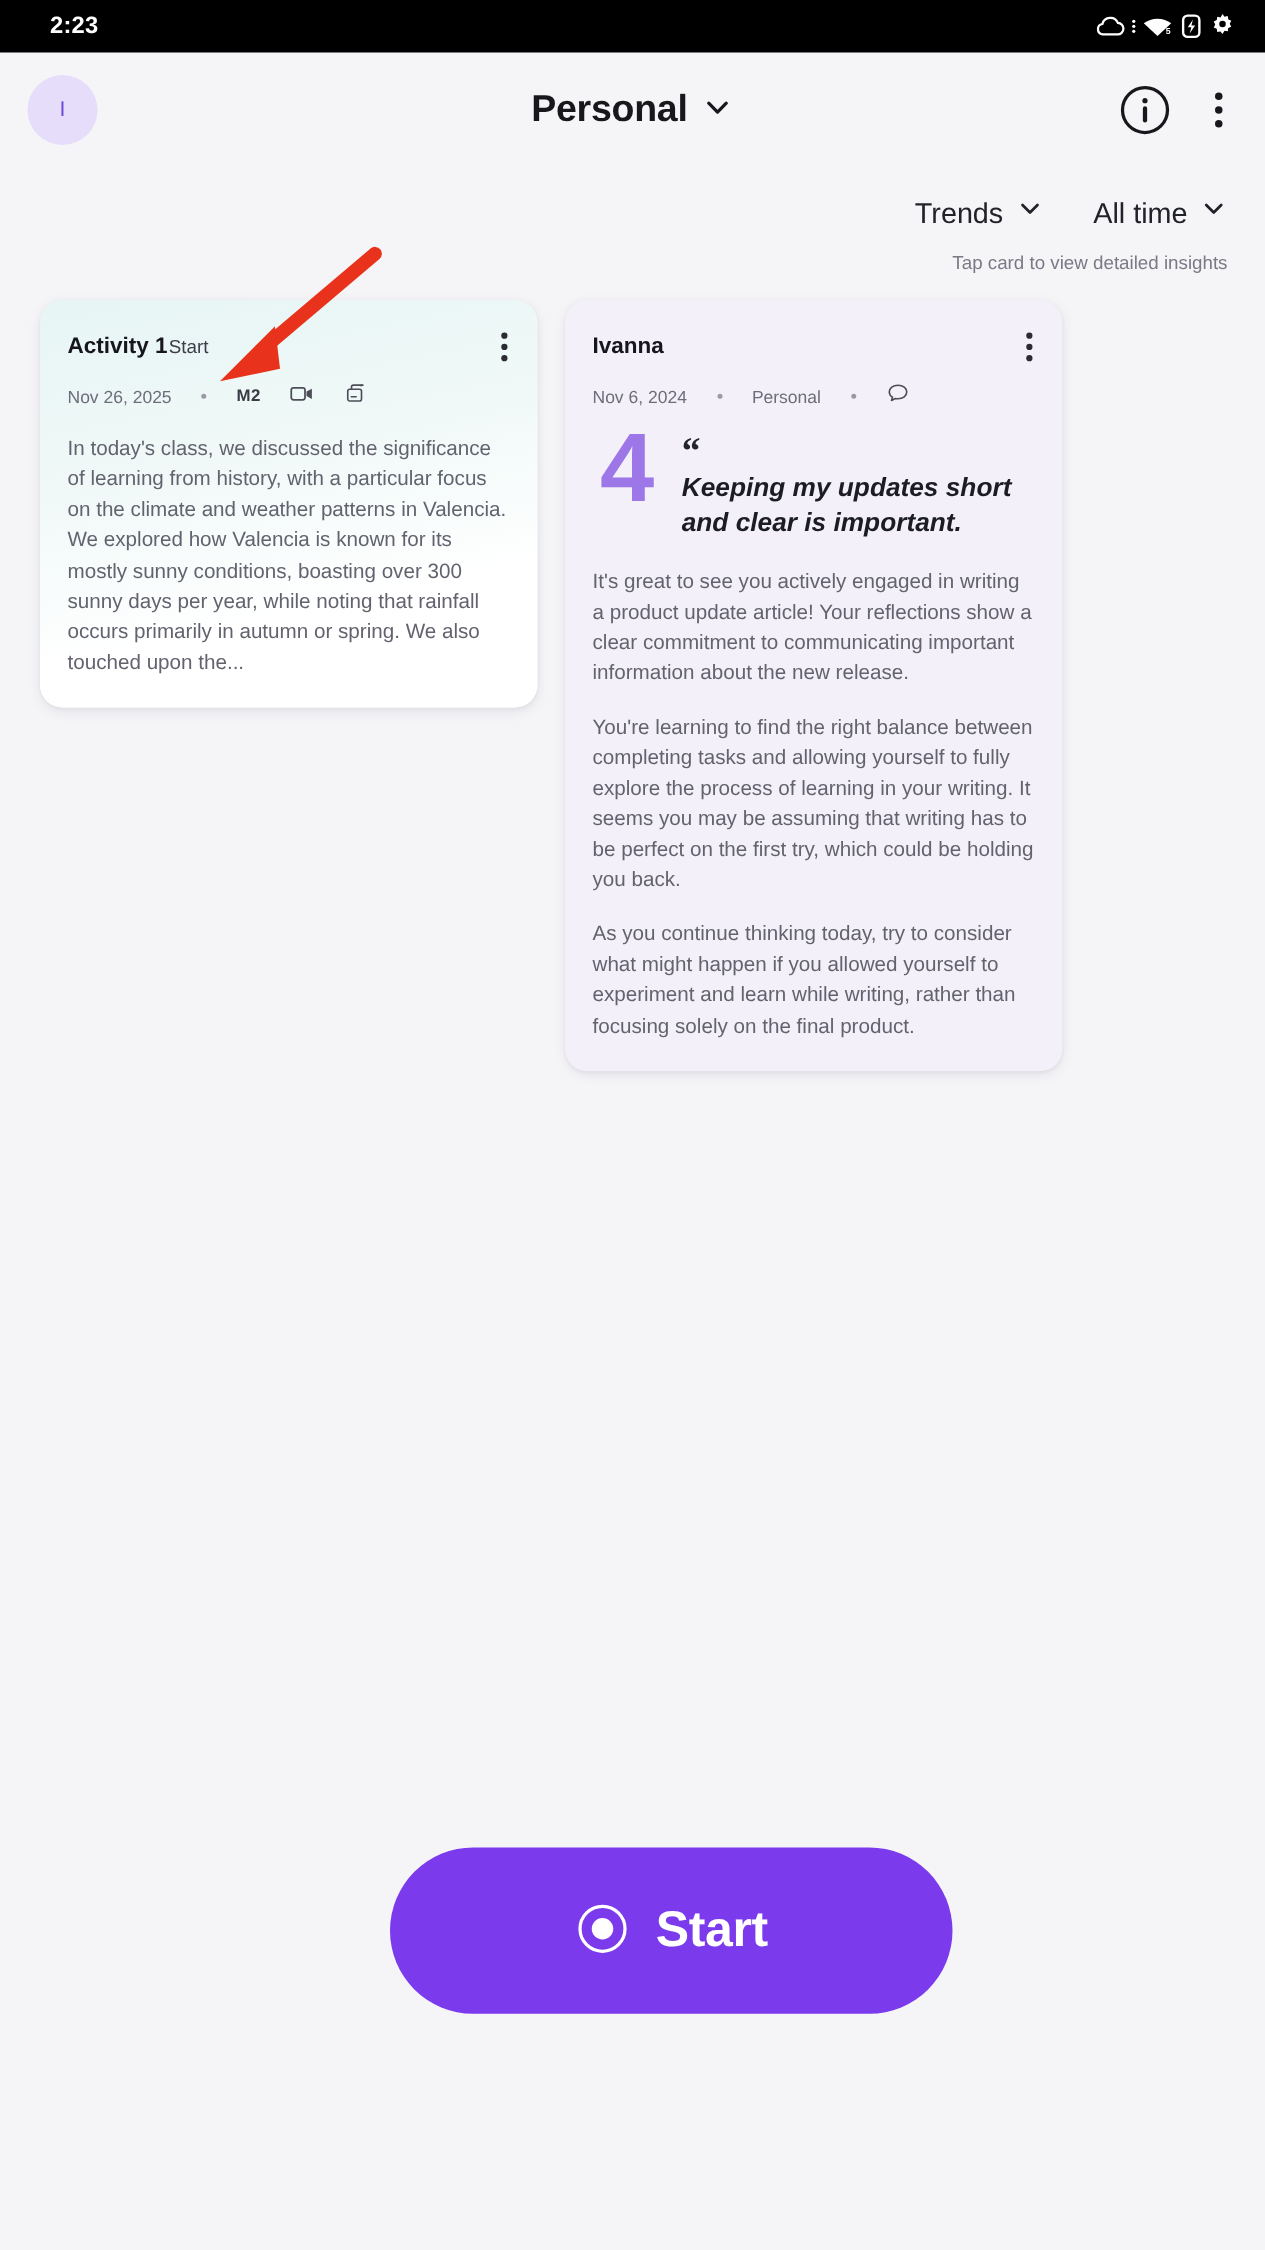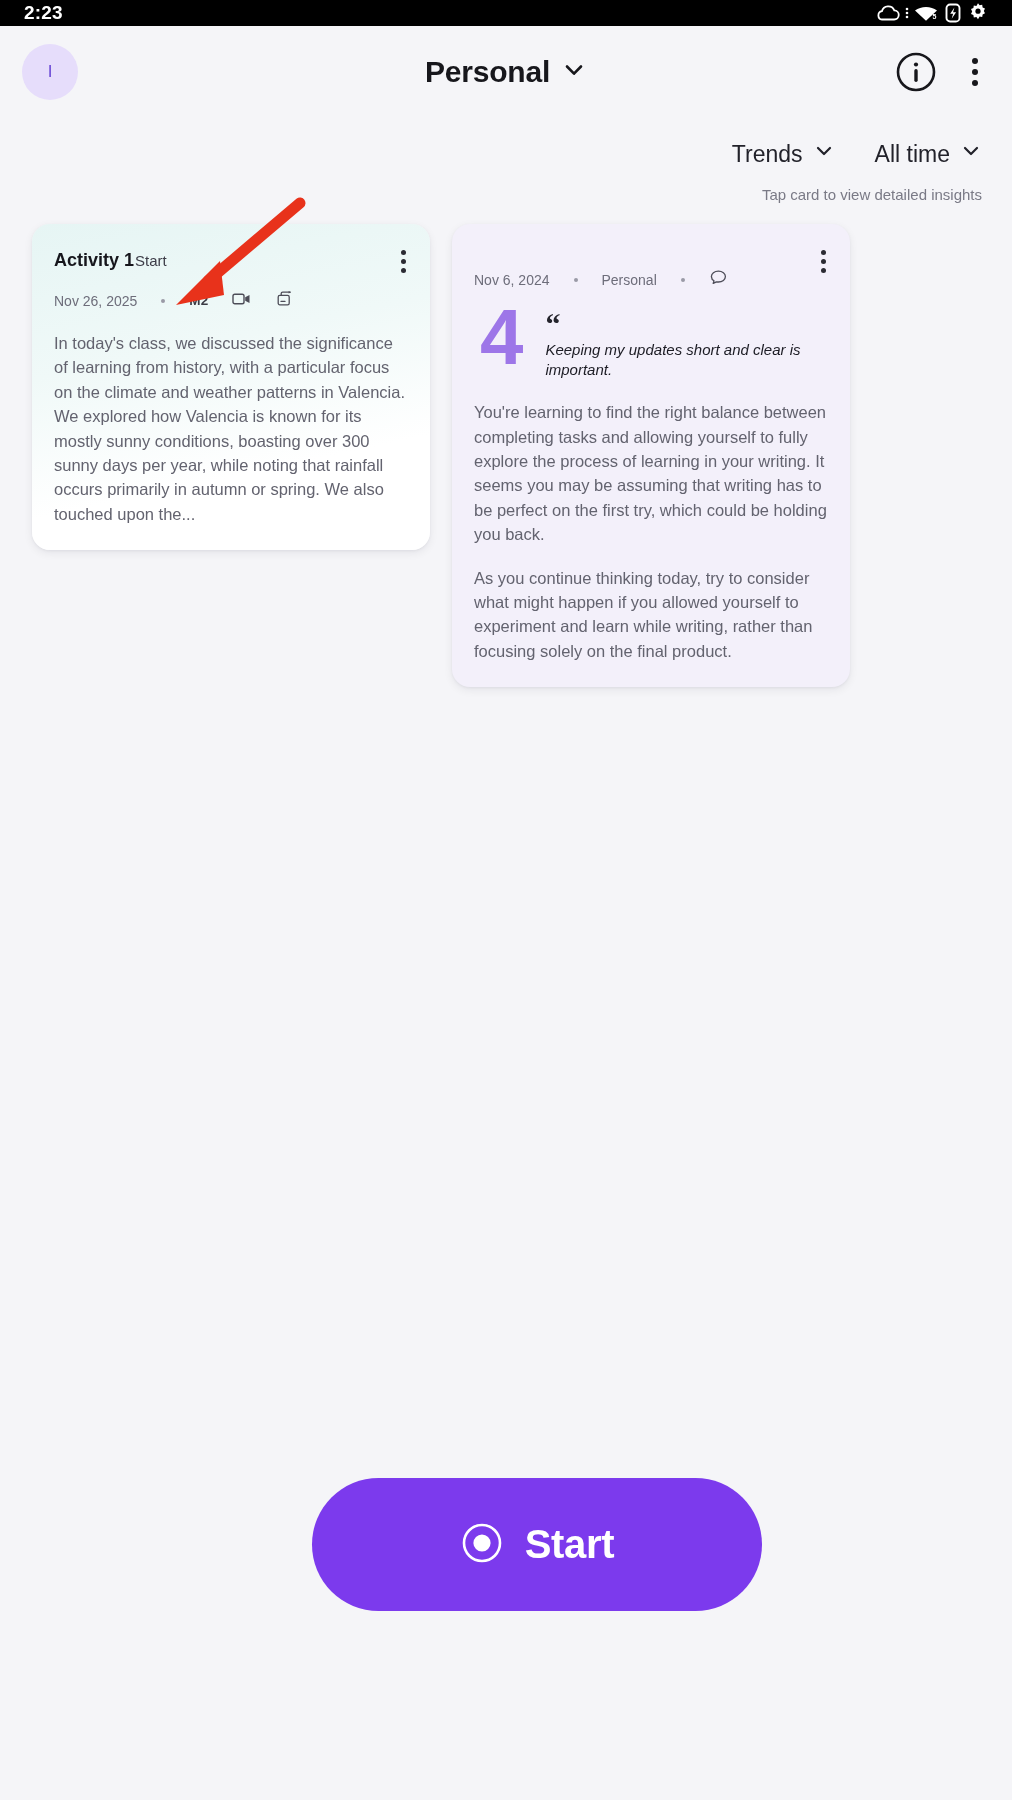--- a/index.html
+++ b/index.html
@@ -6,26 +6,26 @@
   html, body {
     width: 1012px;
     height: 1800px;
     background: #f5f5f8;
     font-family: "Liberation Sans", sans-serif;
     overflow: hidden;
   }
 
   
   .status-bar {
-    height: 26px;
+    height: 42px;
     background: #000000;
     display: flex;
     align-items: center;
     justify-content: space-between;
-    padding: 0 22px 0 24px;
+    padding: 0 22px 0 40px;
   }
   .status-time {
     color: #ffffff;
     font-size: 19px;
     font-weight: 700;
     letter-spacing: 0.2px;
   }
   .status-icons {
     display: flex;
     align-items: center;
@@ -222,24 +222,24 @@
     font-size: 30px;
     line-height: 0.5;
     font-weight: 700;
     color: #24242c;
     font-family: "Liberation Serif", serif;
     display: block;
     height: 16px;
   }
   .quote-text {
     margin-top: 8px;
-    font-size: 15px;
+    font-size: 21px;
     line-height: 1.34;
     font-style: italic;
-    font-weight: 400;
+    font-weight: 700;
     color: #1c1c24;
   }
 
   
   .arrow-anno {
     position: absolute;
     left: 150px;
     top: 195px;
     pointer-events: none;
     z-index: 30;
@@ -409,20 +409,23 @@
       </div>
     </div>
 
     <div class="card card-b">
       <div class="card-kebab">
         <i></i>
         <i></i>
         <i></i>
       </div>
 
+      <div class="card-title-row">
+        <span class="card-title">Ivanna</span>
+      </div>
 
       <div class="card-meta">
         <span>Nov 6, 2024</span>
         <span class="meta-dot"></span>
         <span>Personal</span>
         <span class="meta-dot"></span>
         <span>
           <svg width="19" height="18" viewBox="0 0 19 18">
             <path d="M9.4 2.2c4 0 7 2.4 7 5.4s-3 5.4-7 5.4a9 9 0 0 1-2-.2l-3.2 1.6.8-2.6A5.1 5.1 0 0 1 2.4 7.6c0-3 3-5.4 7-5.4z" fill="none" stroke="#4d4d58" stroke-width="1.3" stroke-linejoin="round"></path>
           </svg>
@@ -431,20 +434,21 @@
 
       <div class="quote-block">
         <div class="big-number">4</div>
         <div class="quote-text-wrap">
           <span class="quote-mark">“</span>
           <div class="quote-text">Keeping my updates short and clear is important.</div>
         </div>
       </div>
 
       <div class="card-body">
+        <p>It's great to see you actively engaged in writing a product update article! Your reflections show a clear commitment to communicating important information about the new release.</p>
         <p>You're learning to find the right balance between completing tasks and allowing yourself to fully explore the process of learning in your writing. It seems you may be assuming that writing has to be perfect on the first try, which could be holding you back.</p>
         <p>As you continue thinking today, try to consider what might happen if you allowed yourself to experiment and learn while writing, rather than focusing solely on the final product.</p>
       </div>
     </div>
   </div>
 
   <div class="arrow-anno">
     <svg width="160" height="120" viewBox="0 0 160 120">
       <path d="M150 8 L58 86" stroke="#e8321b" stroke-width="11" stroke-linecap="round"></path>
       <path d="M26 110 L70 66 L74 100 Z" fill="#e8321b"></path>

